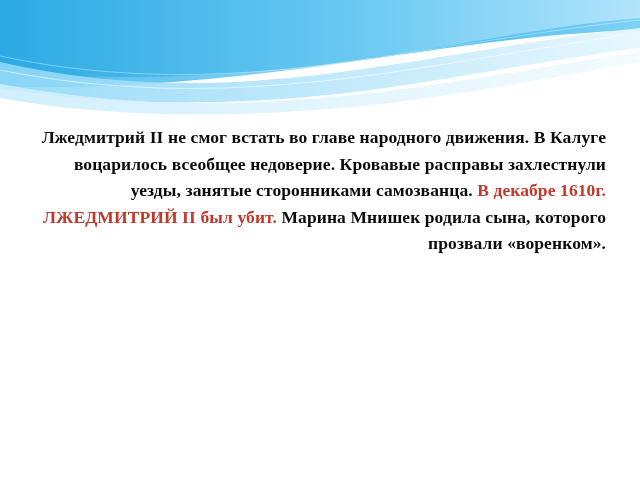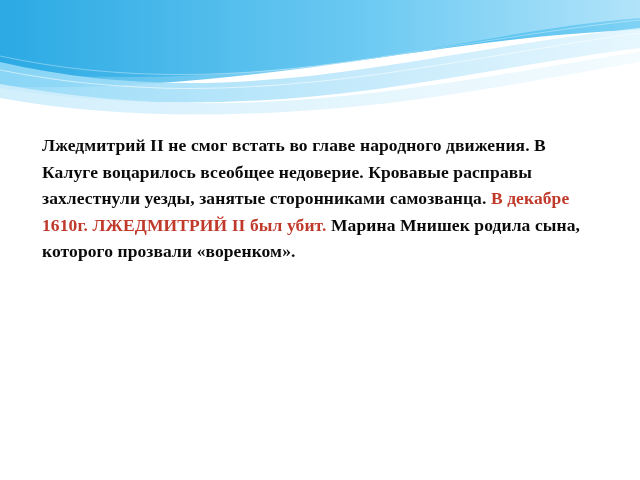--- a/index.html
+++ b/index.html
@@ -36,22 +36,22 @@
     left: 30px;
     top: 120px;
     width: 580px;
   }
   .para {
     font-family: "Liberation Serif", serif;
     font-size: 17.5px;
     font-weight: bold;
     line-height: 1.52;
     color: #0b0b0b;
-    text-align: left;
-    margin: 12px;
+    text-align: right;
+    margin: 4px;
     letter-spacing: 0.1px;
   }
   .para .hl {
     color: #C0392B;
   }
 </style>
 </head>
 <body>
 
 <div class="slide">

